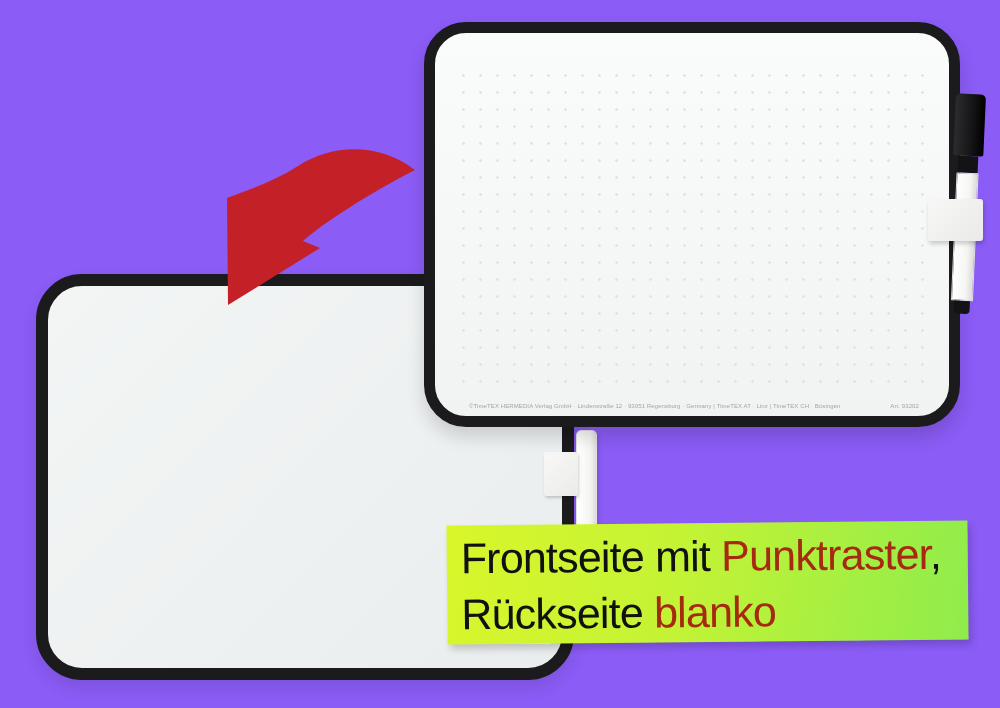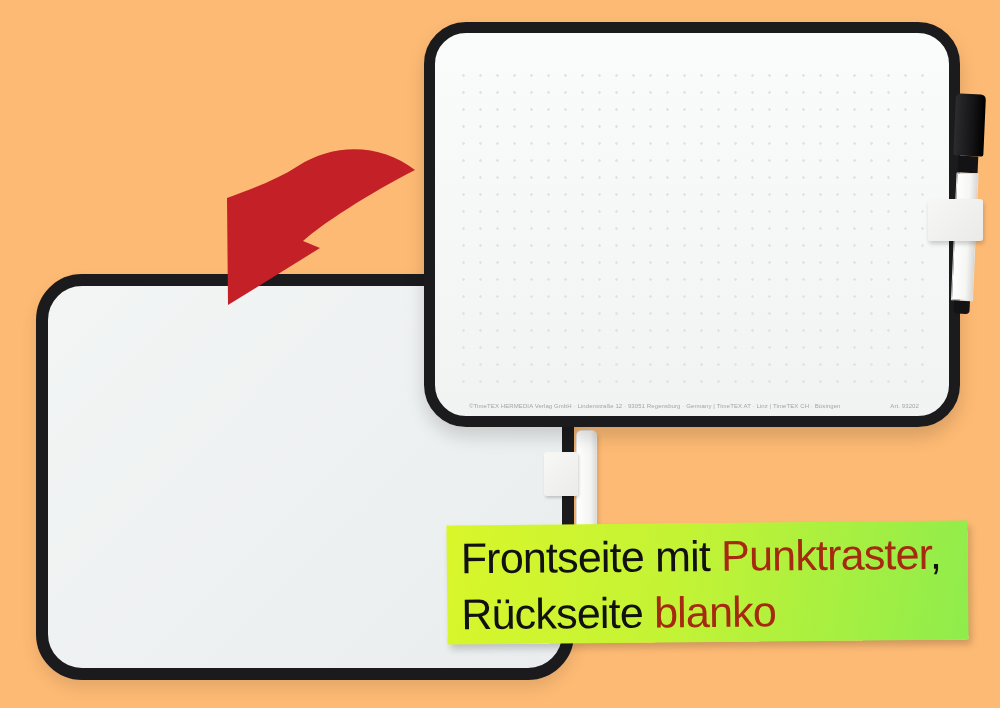--- a/index.html
+++ b/index.html
@@ -1,18 +1,18 @@
 <!DOCTYPE html>
 <html><head>
 <meta charset="utf-8">
 <style>
   html,body{margin:0;padding:0;background:#ffffff;}
   #stage{
     position:relative;width:1000px;height:708px;overflow:hidden;
-    background:#fdba74;font-family:"Liberation Sans",sans-serif;
+    background:#8b5cf6;font-family:"Liberation Sans",sans-serif;
   }
   
   .board{position:absolute;box-sizing:border-box;}
   #back-board{
     left:36px;top:274px;width:538px;height:406px;
     border:12px solid #1b1b1d;border-radius:46px;
     background:linear-gradient(135deg,#f3f5f5 0%,#eef1f1 55%,#eaeded 100%);
     box-shadow:0 8px 16px rgba(0,0,0,0.10);
   }
   

